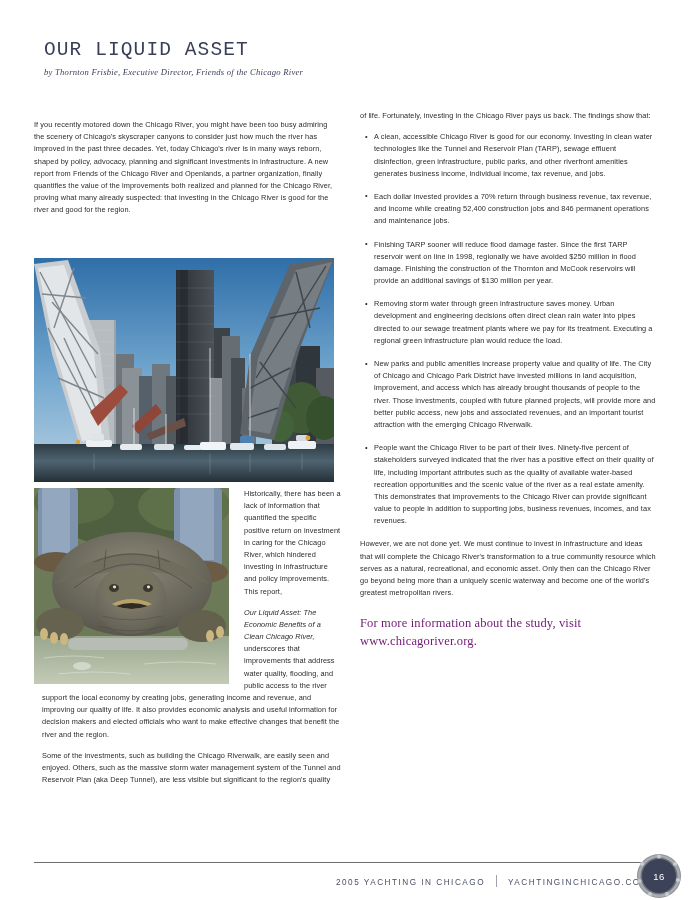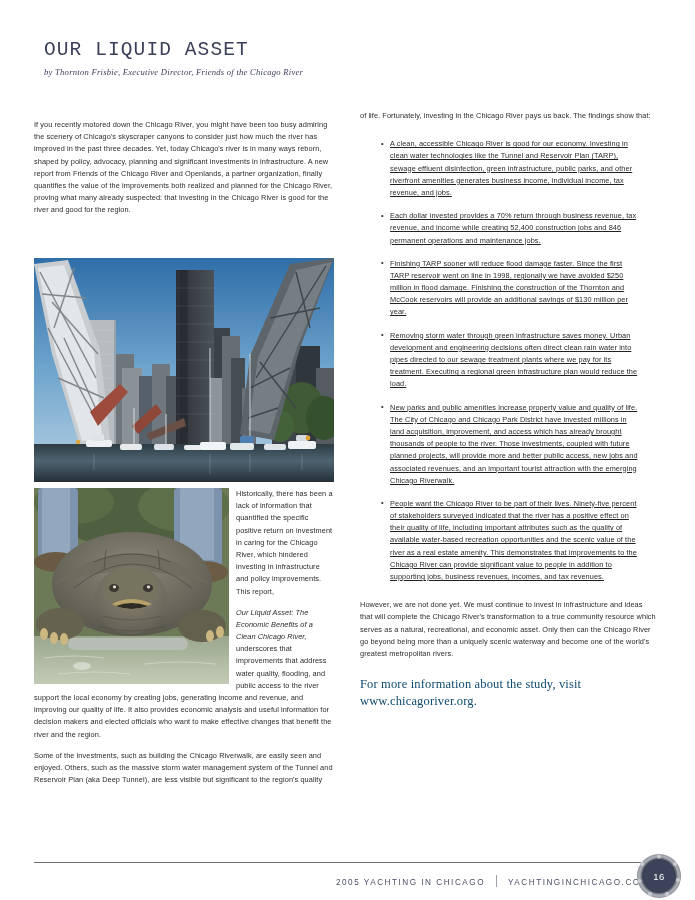--- a/index.html
+++ b/index.html
@@ -75,24 +75,23 @@
   p.body, li.body {
     font-size: 7.35px;
     line-height: 1.66;
     letter-spacing: 0.08px;
     color: #2b2b2b;
     margin: 0 0 9px 0;
     text-align: left;
   }
 
   .bullets {
-    margin: 16px;
+    margin: 0;
     padding: 0 0 0 14px;
     list-style: none;
-    text-decoration: underline;
   }
   .bullets li.body {
     position: relative;
     margin-bottom: 11px;
   }
   .bullets li.body::before {
     content: "\2022";
     position: absolute;
     left: -9px;
     top: -0.5px;
@@ -121,39 +120,39 @@
     height: 196px;
     overflow: hidden;
     background: #6f7a5e;
   }
 
   .photo-svg { display: block; width: 100%; height: 100%; }
 
   
   .flow-wrap {
     position: absolute;
-    left: 34px;
+    left: 42px;
     top: 488px;
     width: 300px;
   }
   .float-spacer {
     float: left;
     width: 202px;
     height: 200px;
   }
   .flow-wrap p.body {
     margin-bottom: 9px;
   }
 
   
   .redlink {
     font-family: "Liberation Serif", serif;
     font-size: 12.5px;
     line-height: 1.38;
-    color: #0c4a6e;
+    color: #701a75;
     letter-spacing: 0.15px;
     margin-top: 16px;
   }
 
   
   .footer-rule {
     position: absolute;
     left: 34px;
     top: 862px;
     width: 615px;

